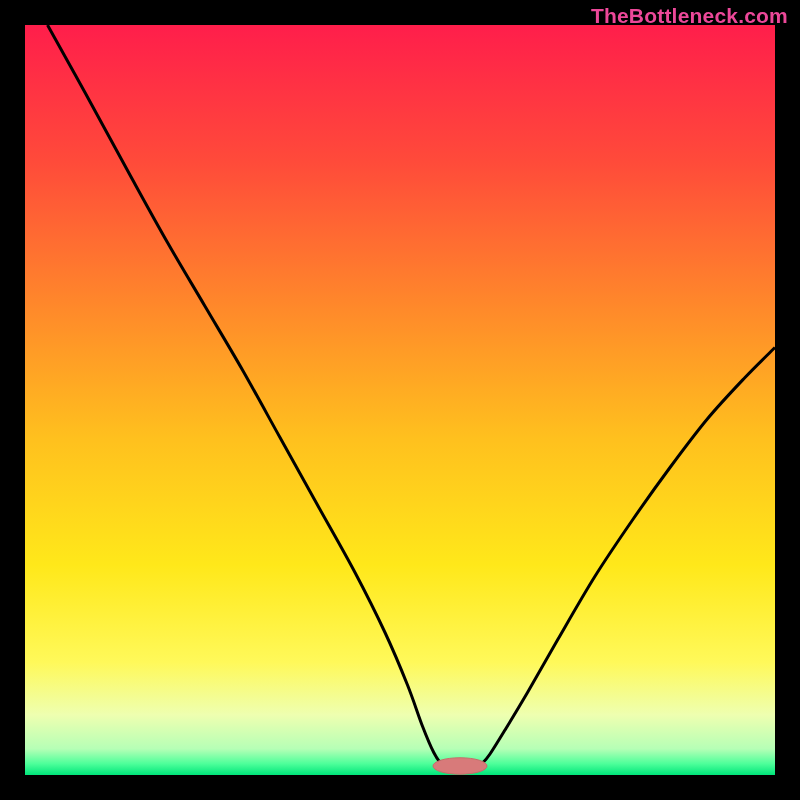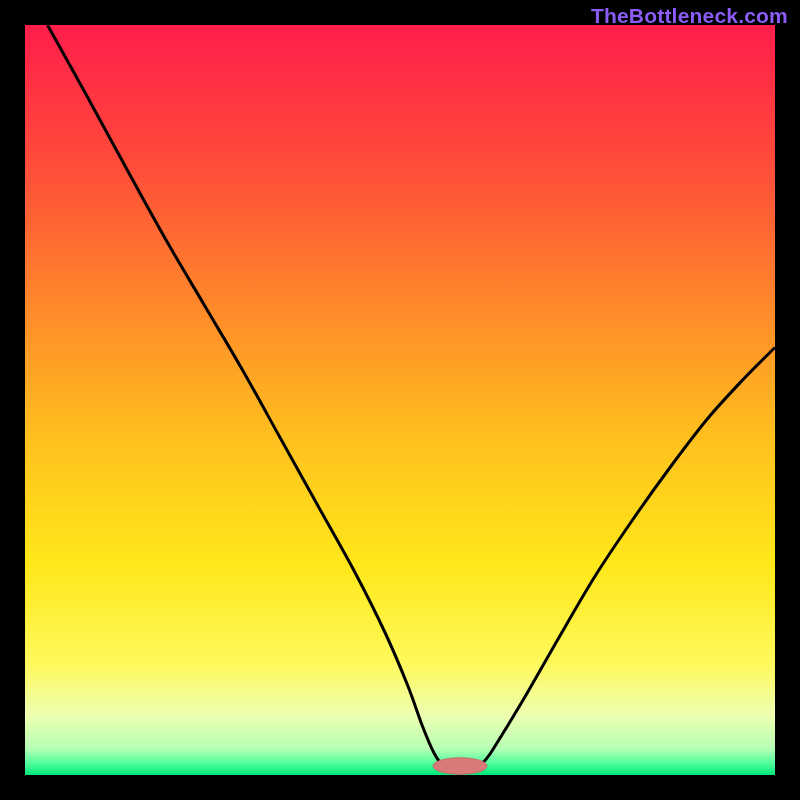--- a/index.html
+++ b/index.html
@@ -23,21 +23,21 @@
     width: 750px;
     height: 750px;
   }
   .watermark {
     position: absolute;
     top: 4px;
     right: 12px;
     font-family: Arial, Helvetica, sans-serif;
     font-size: 21px;
     font-weight: bold;
-    color: #8b5cf6;
+    color: #ec4899;
     letter-spacing: 0.2px;
   }
   svg { display: block; }
 </style>
 </head>
 <body>
 
 <div class="frame">
   <div class="plot-area">
     <svg id="chart-svg" width="750" height="750" viewBox="0 0 750 750">

